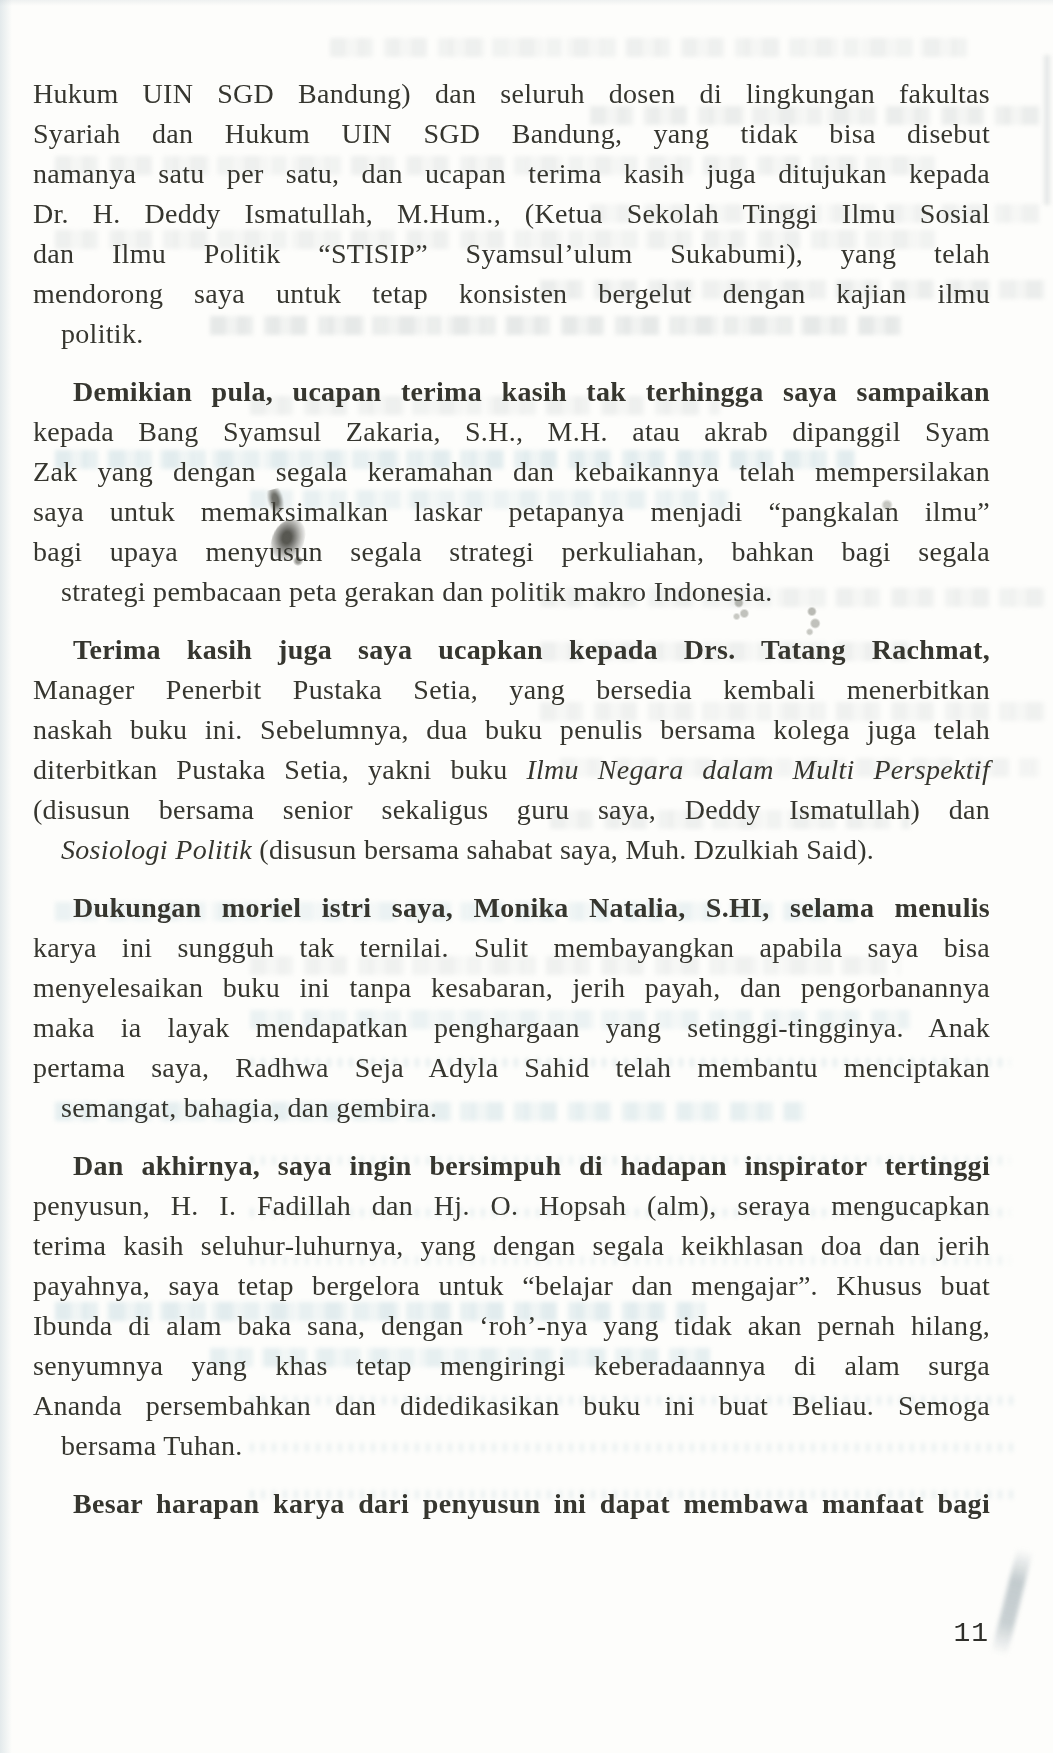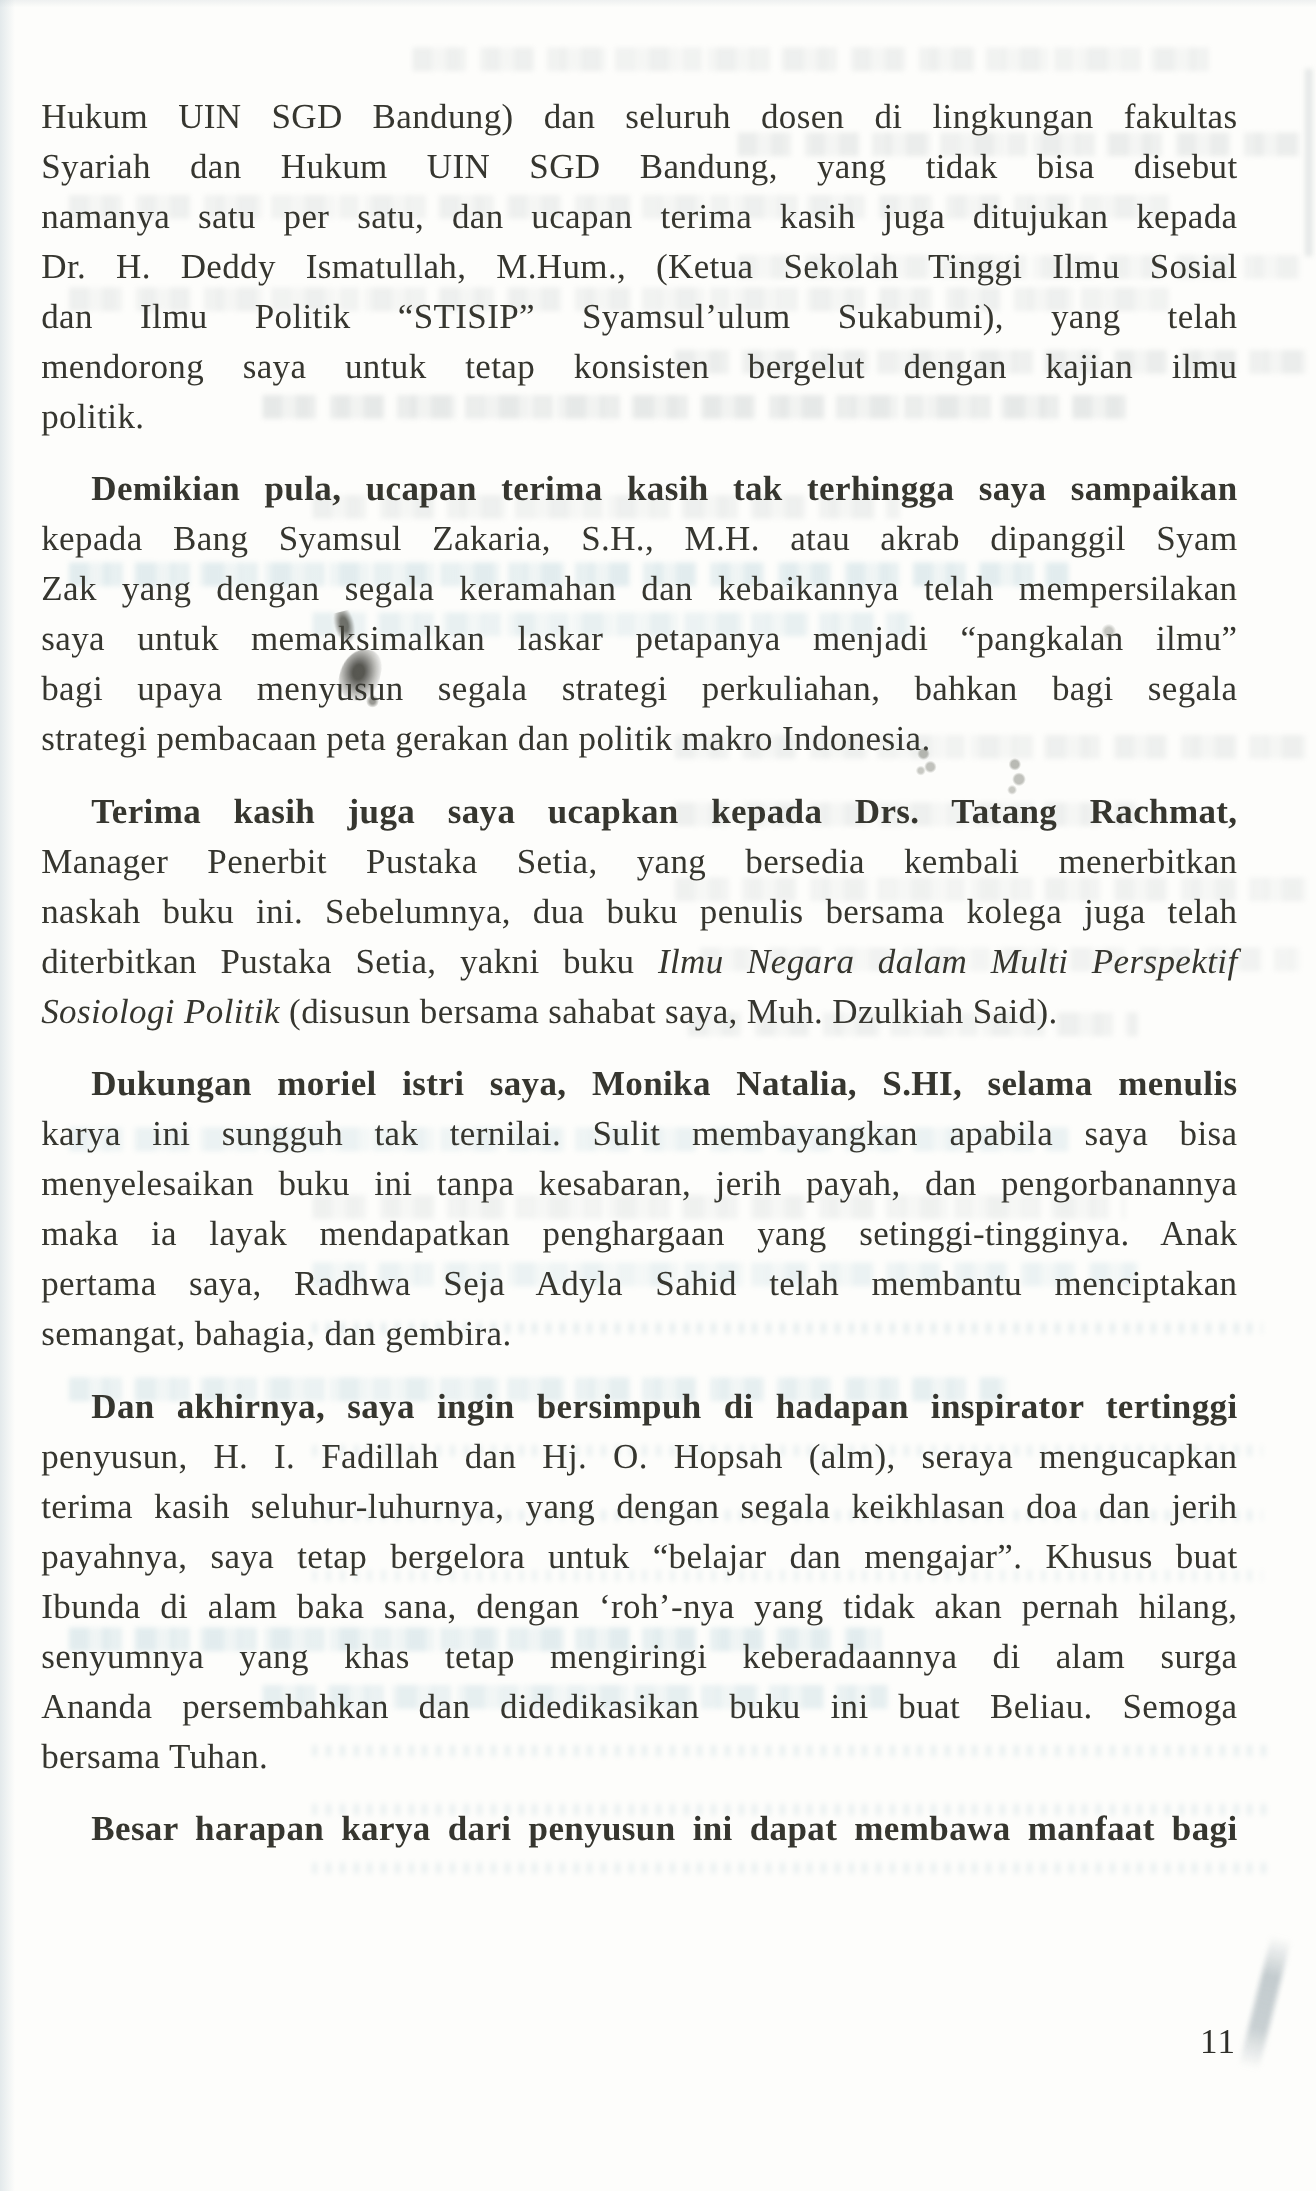--- a/index.html
+++ b/index.html
@@ -21,26 +21,26 @@
   .text-block{
     position:absolute;left:33px;top:74px;width:957px;
     font-size:28px;line-height:40px;
     color:#36362f;
     letter-spacing:.3px;
   }
   .para{margin:0;}
   .para + .para{margin-top:18px;}
   .para.indent .line:first-child{text-indent:40px;font-weight:bold;}
   .line{text-align:justify;text-align-last:justify;white-space:normal;}
-  .line.noj{text-align-last:left;}
+  .line.noj{text-align-last:left;margin-left:28px;}
   .line i{font-style:italic;}
   
   .page-number{
     position:absolute;top:1614px;right:64px;
-    font-size:28px;line-height:40px;color:#2f2f2a;letter-spacing:1px;
+    font-size:28px;line-height:40px;color:#2f2f2a;letter-spacing:1px;font-family:Liberation Mono, monospace;
   }
   
   .ghost{position:absolute;height:19px;filter:blur(2px);pointer-events:none;}
   .ghost.g{background-image:
       repeating-linear-gradient(90deg,rgba(148,160,163,.55) 0 16px,transparent 16px 27px),
       repeating-linear-gradient(90deg,rgba(148,160,163,.35) 0 37px,transparent 37px 59px);}
   .ghost.c{background-image:
       repeating-linear-gradient(90deg,rgba(128,176,192,.55) 0 16px,transparent 16px 27px),
       repeating-linear-gradient(90deg,rgba(128,176,192,.35) 0 33px,transparent 33px 52px);}
   .ghost.d{height:9px;background-image:
@@ -128,20 +128,21 @@
         <div class="line"><span>Zak yang dengan segala keramahan dan kebaikannya telah mempersilakan</span></div>
         <div class="line"><span>saya untuk memaksimalkan laskar petapanya menjadi “pangkalan ilmu”</span></div>
         <div class="line"><span>bagi upaya menyusun segala strategi perkuliahan, bahkan bagi segala</span></div>
         <div class="line noj"><span>strategi pembacaan peta gerakan dan politik makro Indonesia.</span></div>
       </div>
       <div class="para indent">
         <div class="line"><span>Terima kasih juga saya ucapkan kepada Drs. Tatang Rachmat,</span></div>
         <div class="line"><span>Manager Penerbit Pustaka Setia, yang bersedia kembali menerbitkan</span></div>
         <div class="line"><span>naskah buku ini. Sebelumnya, dua buku penulis bersama kolega juga telah</span></div>
         <div class="line"><span>diterbitkan Pustaka Setia, yakni buku </span><i>Ilmu Negara dalam Multi Perspektif</i></div>
+        <div class="line"><span>(disusun bersama senior sekaligus guru saya, Deddy Ismatullah) dan</span></div>
         <div class="line noj"><i>Sosiologi Politik</i><span> (disusun bersama sahabat saya, Muh. Dzulkiah Said).</span></div>
       </div>
       <div class="para indent">
         <div class="line"><span>Dukungan moriel istri saya, Monika Natalia, S.HI, selama menulis</span></div>
         <div class="line"><span>karya ini sungguh tak ternilai. Sulit membayangkan apabila saya bisa</span></div>
         <div class="line"><span>menyelesaikan buku ini tanpa kesabaran, jerih payah, dan pengorbanannya</span></div>
         <div class="line"><span>maka ia layak mendapatkan penghargaan yang setinggi-tingginya. Anak</span></div>
         <div class="line"><span>pertama saya, Radhwa Seja Adyla Sahid telah membantu menciptakan</span></div>
         <div class="line noj"><span>semangat, bahagia, dan gembira.</span></div>
       </div>

